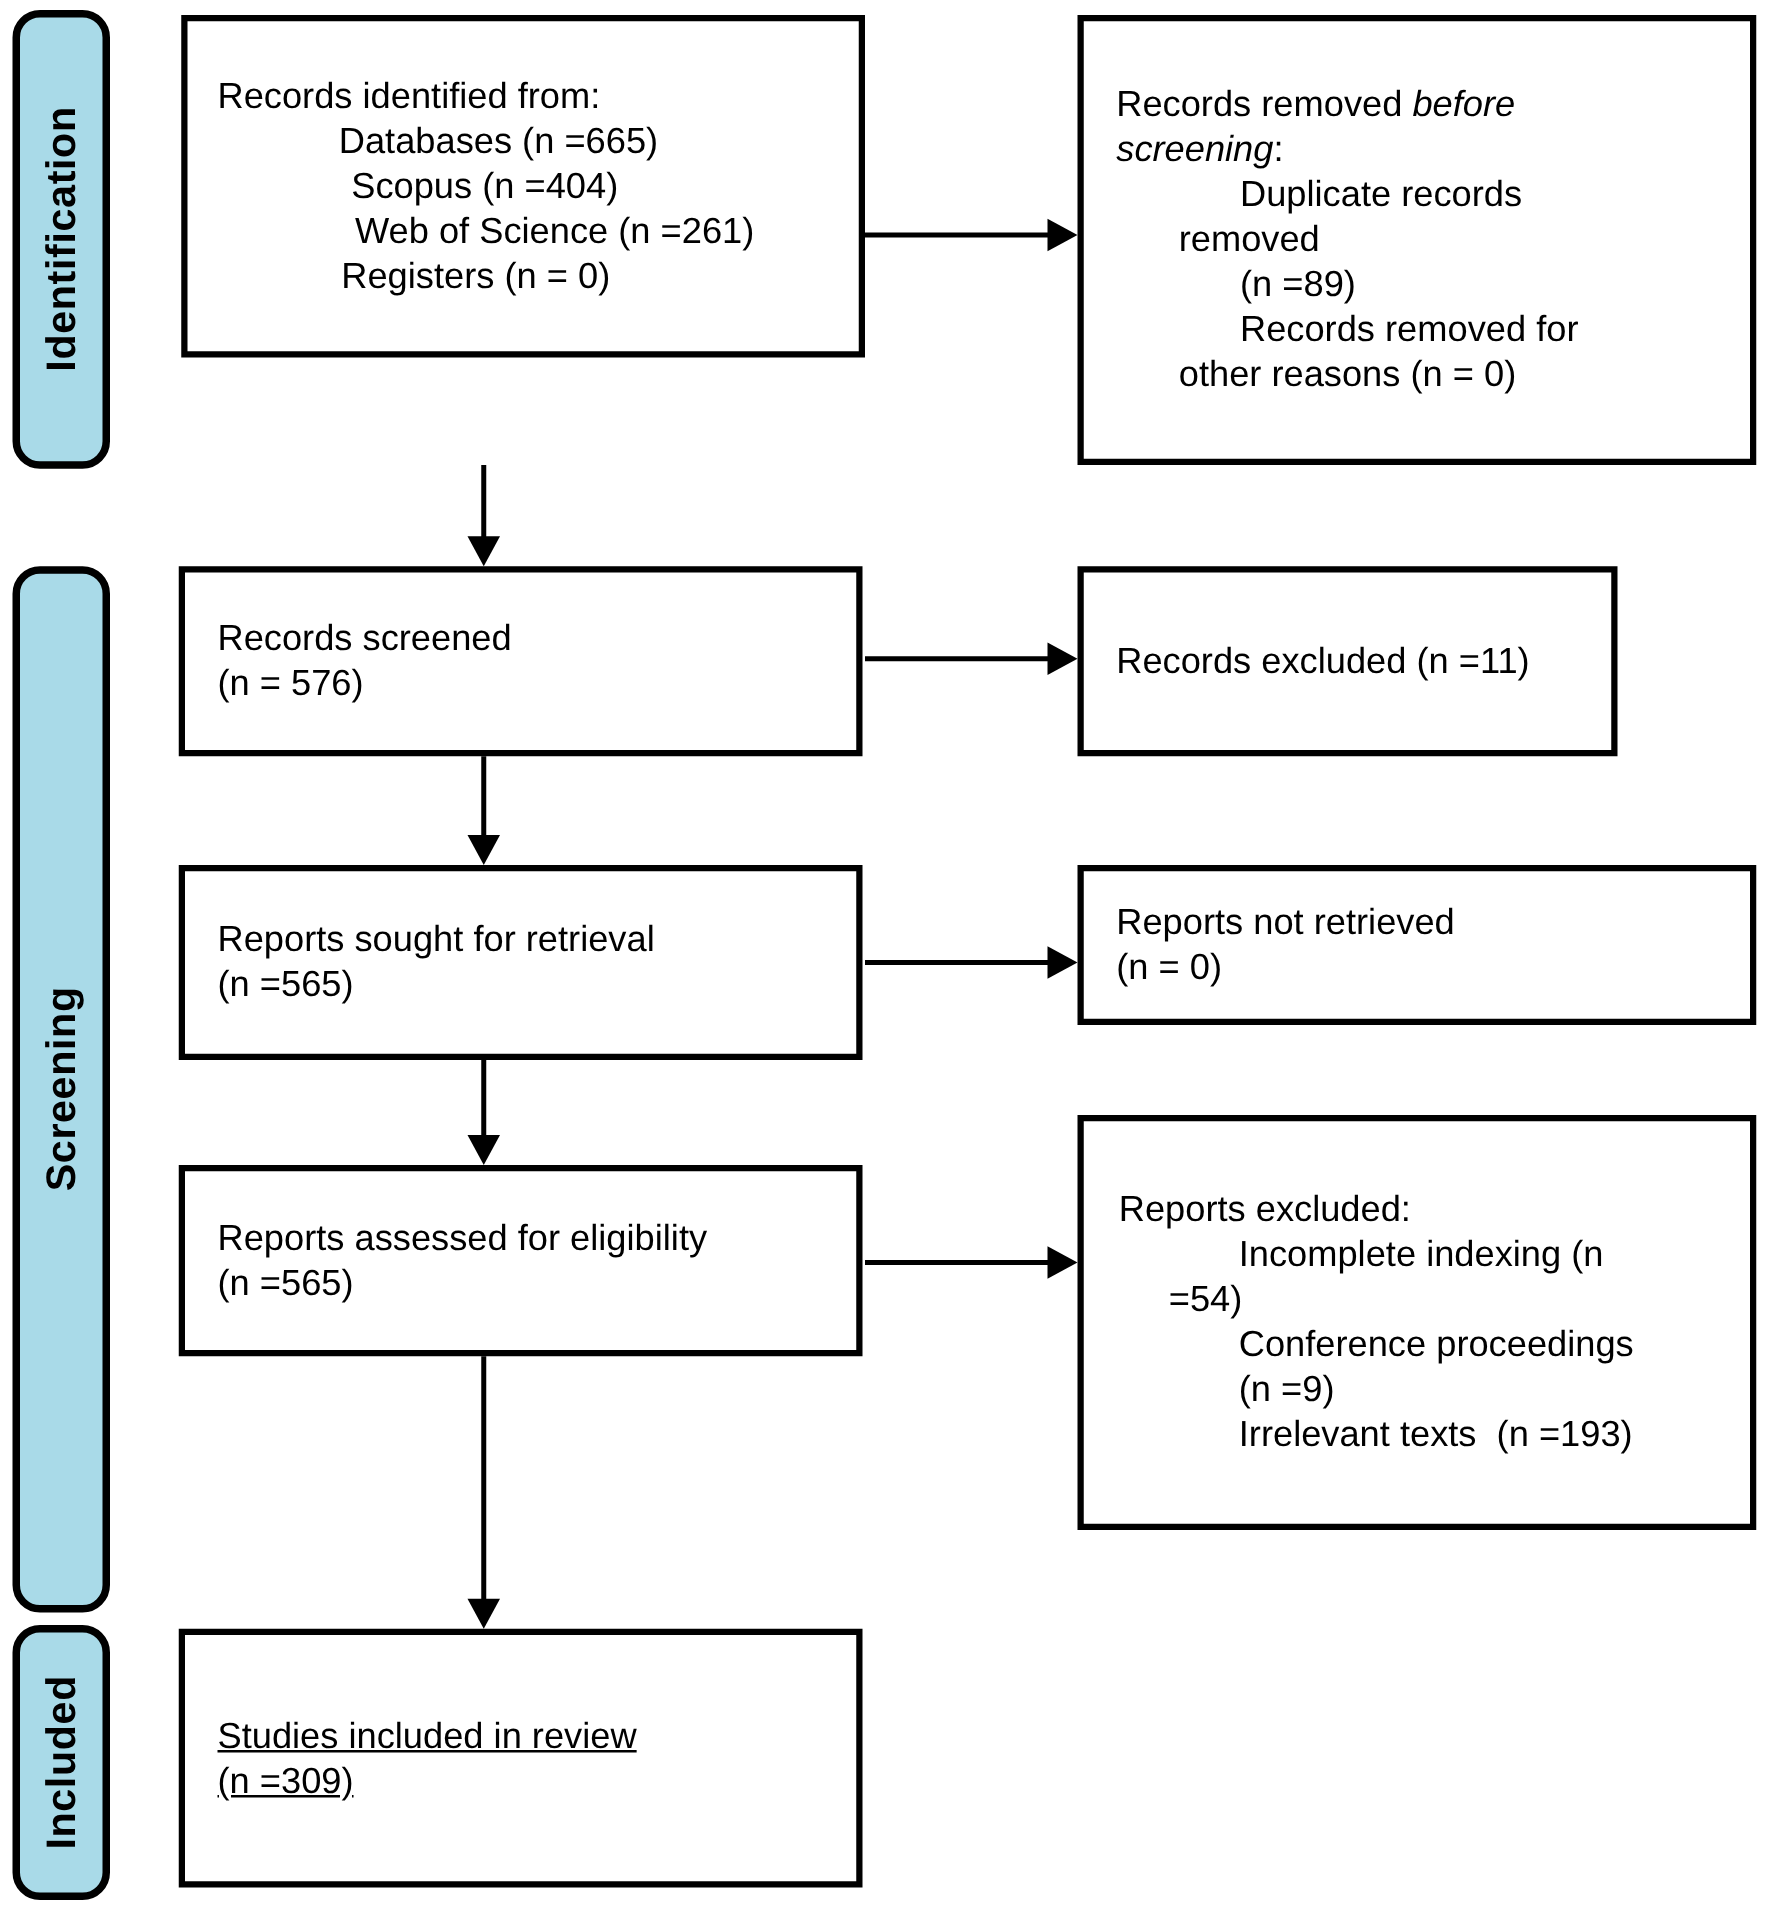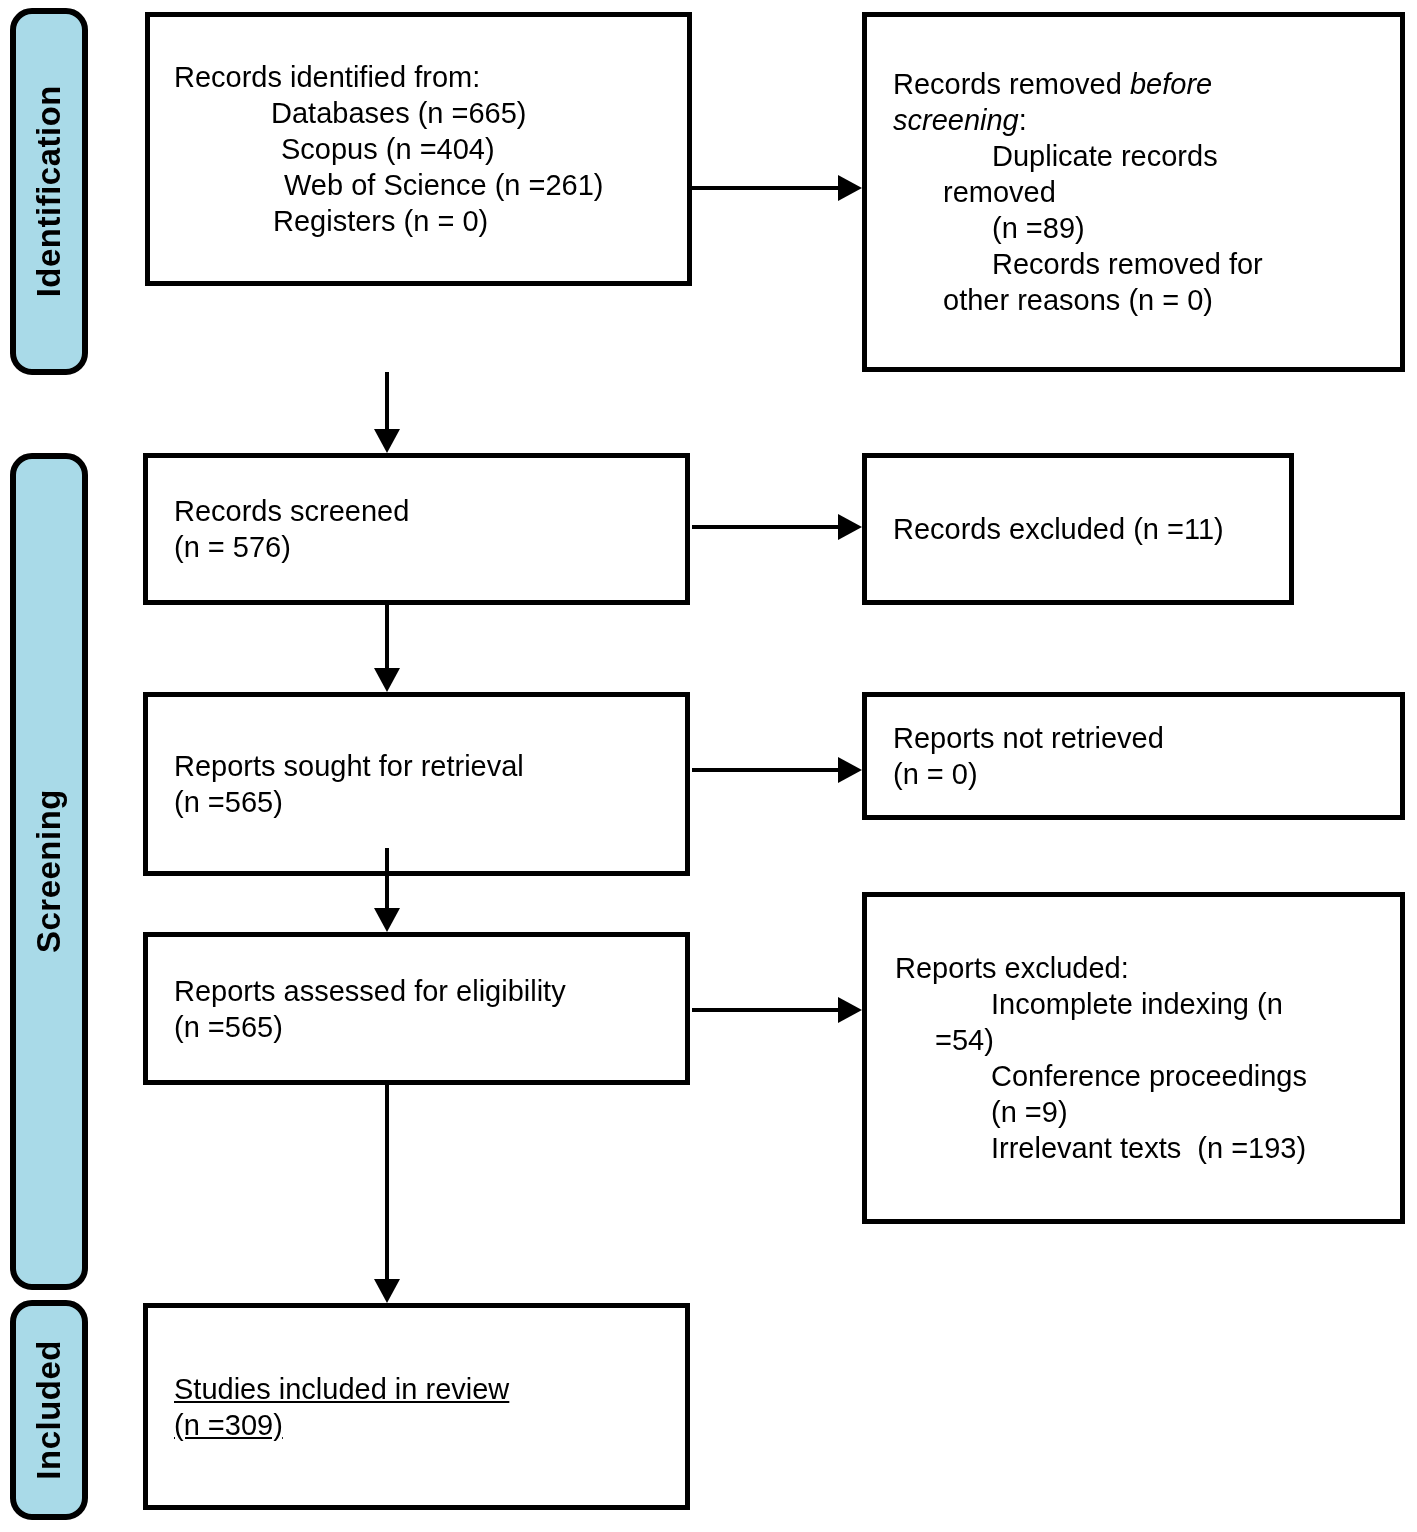--- a/index.html
+++ b/index.html
@@ -53,21 +53,21 @@
     font-size: 29px;
     line-height: 36px;
   }
   .ln { white-space: pre-wrap; }
   .it { font-style: italic; }
 
   .box-identified        { left: 145px; top: 12px;   width: 547px; height: 274px; padding-left: 24px; }
   .box-removed           { left: 862px; top: 12px;   width: 543px; height: 360px; }
   .box-screened          { left: 143px; top: 453px;  width: 547px; height: 152px; }
   .box-records-excluded  { left: 862px; top: 453px;  width: 432px; height: 152px; }
-  .box-sought            { left: 143px; top: 692px;  width: 547px; height: 184px; justify-content: center; }
+  .box-sought            { left: 143px; top: 692px;  width: 547px; height: 156px; justify-content: center; }
   .box-not-retrieved     { left: 862px; top: 692px;  width: 543px; height: 128px; }
   .box-assessed          { left: 143px; top: 932px;  width: 547px; height: 153px; }
   .box-reports-excluded  { left: 862px; top: 892px;  width: 543px; height: 332px; padding-left: 28px; }
   .box-included          { left: 143px; top: 1303px; width: 547px; height: 207px; text-decoration: underline; }
 
   
   .vline, .hline { position: absolute; background: #000000; }
   .vline { width: 4px; left: 385px; }
   .hline { height: 4px; }
   .head-down {

